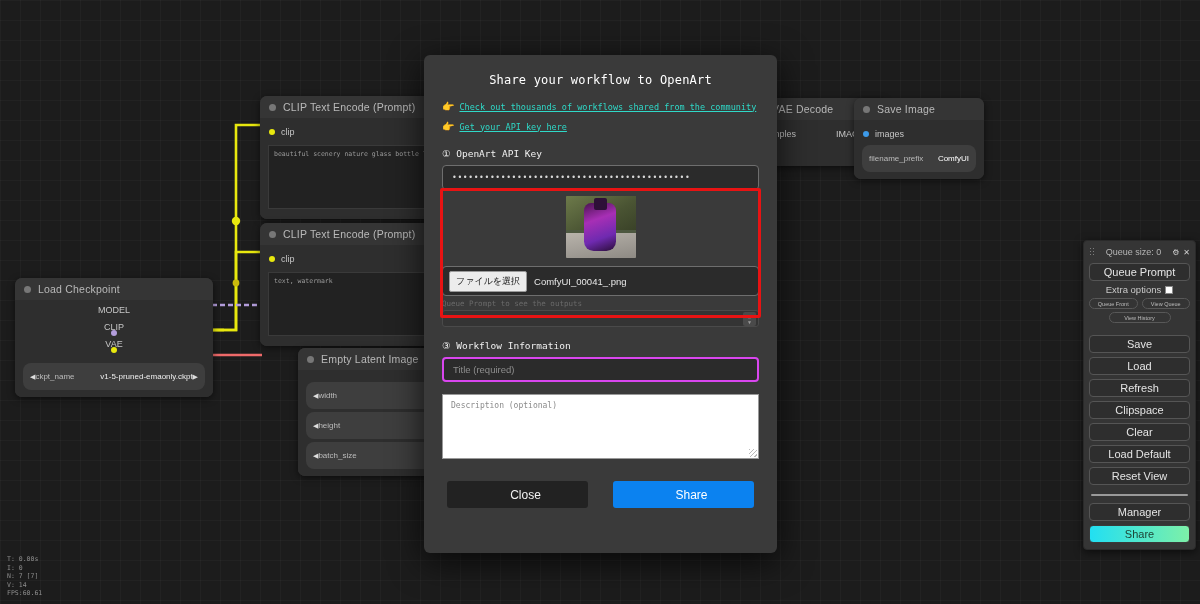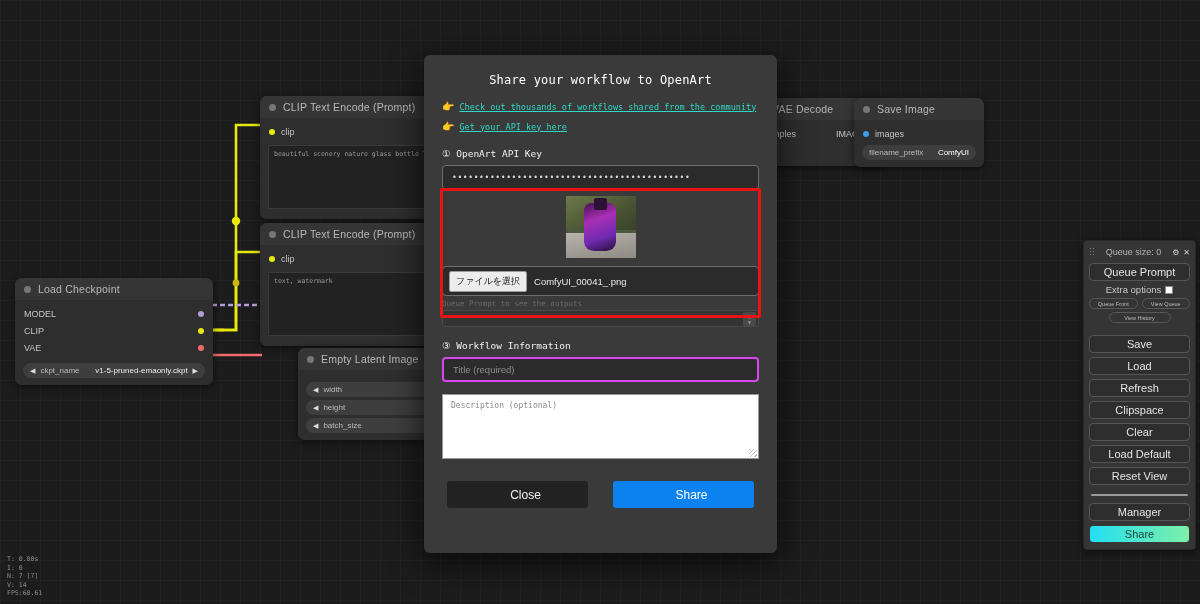--- a/index.html
+++ b/index.html
@@ -33,37 +33,37 @@
     height: 22px; display: flex; align-items: center; gap: 7px;
     padding: 0 9px; background: #353535;
     font-size: 10.5px; color: #b9b9b9; letter-spacing: .2px;
   }
   .node-dot { width: 7px; height: 7px; border-radius: 50%; background: #777; flex: none; }
   .node-body { background: #2e2e2e; padding: 5px 0 7px; position: relative; }
   .port-row {
     display: flex; align-items: center; height: 17px;
     font-size: 9px; color: #c6c6c6; padding: 0 9px; position: relative;
   }
-  .port-row.out { justify-content: space-between; gap: 15px; }
+  .port-row.out { justify-content: flex-start; gap: 15px; flex-direction: column; }
   .port-row.in { gap: 6px; }
   .pdot { width: 6px; height: 6px; border-radius: 50%; flex: none; }
   .pdot.clip { background: #e8e80e; }
   .pdot.model { background: #b39ddb; }
   .pdot.vae { background: #ef6a6a; }
   .pdot.image { background: #3d9ae8; }
   .prompt-box {
     margin: 5px 8px 0; background: #222; border: 1px solid #3a3a3a;
     height: 64px; padding: 4px 5px;
     font-family: "DejaVu Sans Mono", monospace; font-size: 6.5px;
     color: #9a9a9a; overflow: hidden; white-space: nowrap;
   }
   .widget {
-    margin: 3px 8px 0; height: 15px; border-radius: 8px;
+    margin: 3px 8px 0; height: 27px; border-radius: 8px;
     background: #3e3e3e; display: flex; align-items: center;
-    padding: 0 7px; font-size: 8px; color: #cfcfcf; gap: 5px; position: relative;
+    padding: 0 7px; font-size: 8px; color: #cfcfcf; position: relative;
   }
   .widget .arr { font-size: 7px; color: #ddd; }
   .widget .wname { color: #bbb; }
   .widget .wval { position: absolute; left: 0; right: 0; text-align: center; color: #eee; }
   .widget .wval.r { position: static; margin-left: auto; }
   #modal {
     position: absolute; left: 424px; top: 55px; width: 353px; height: 498px;
     background: #3a3a3a; border-radius: 6px;
     box-shadow: 0 8px 34px rgba(0,0,0,0.75);
     font-family: "DejaVu Sans Mono", monospace;

